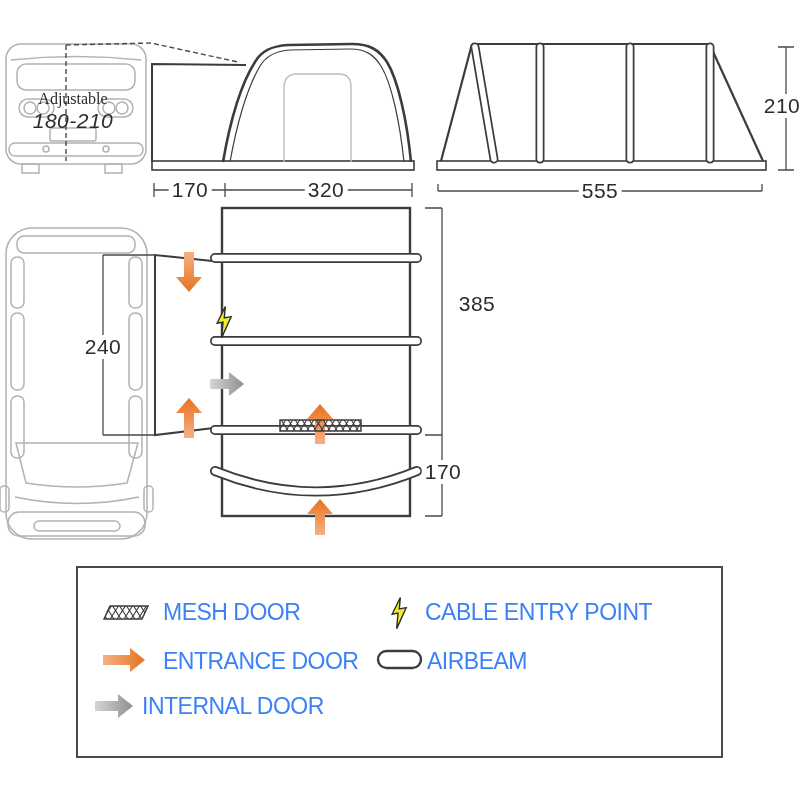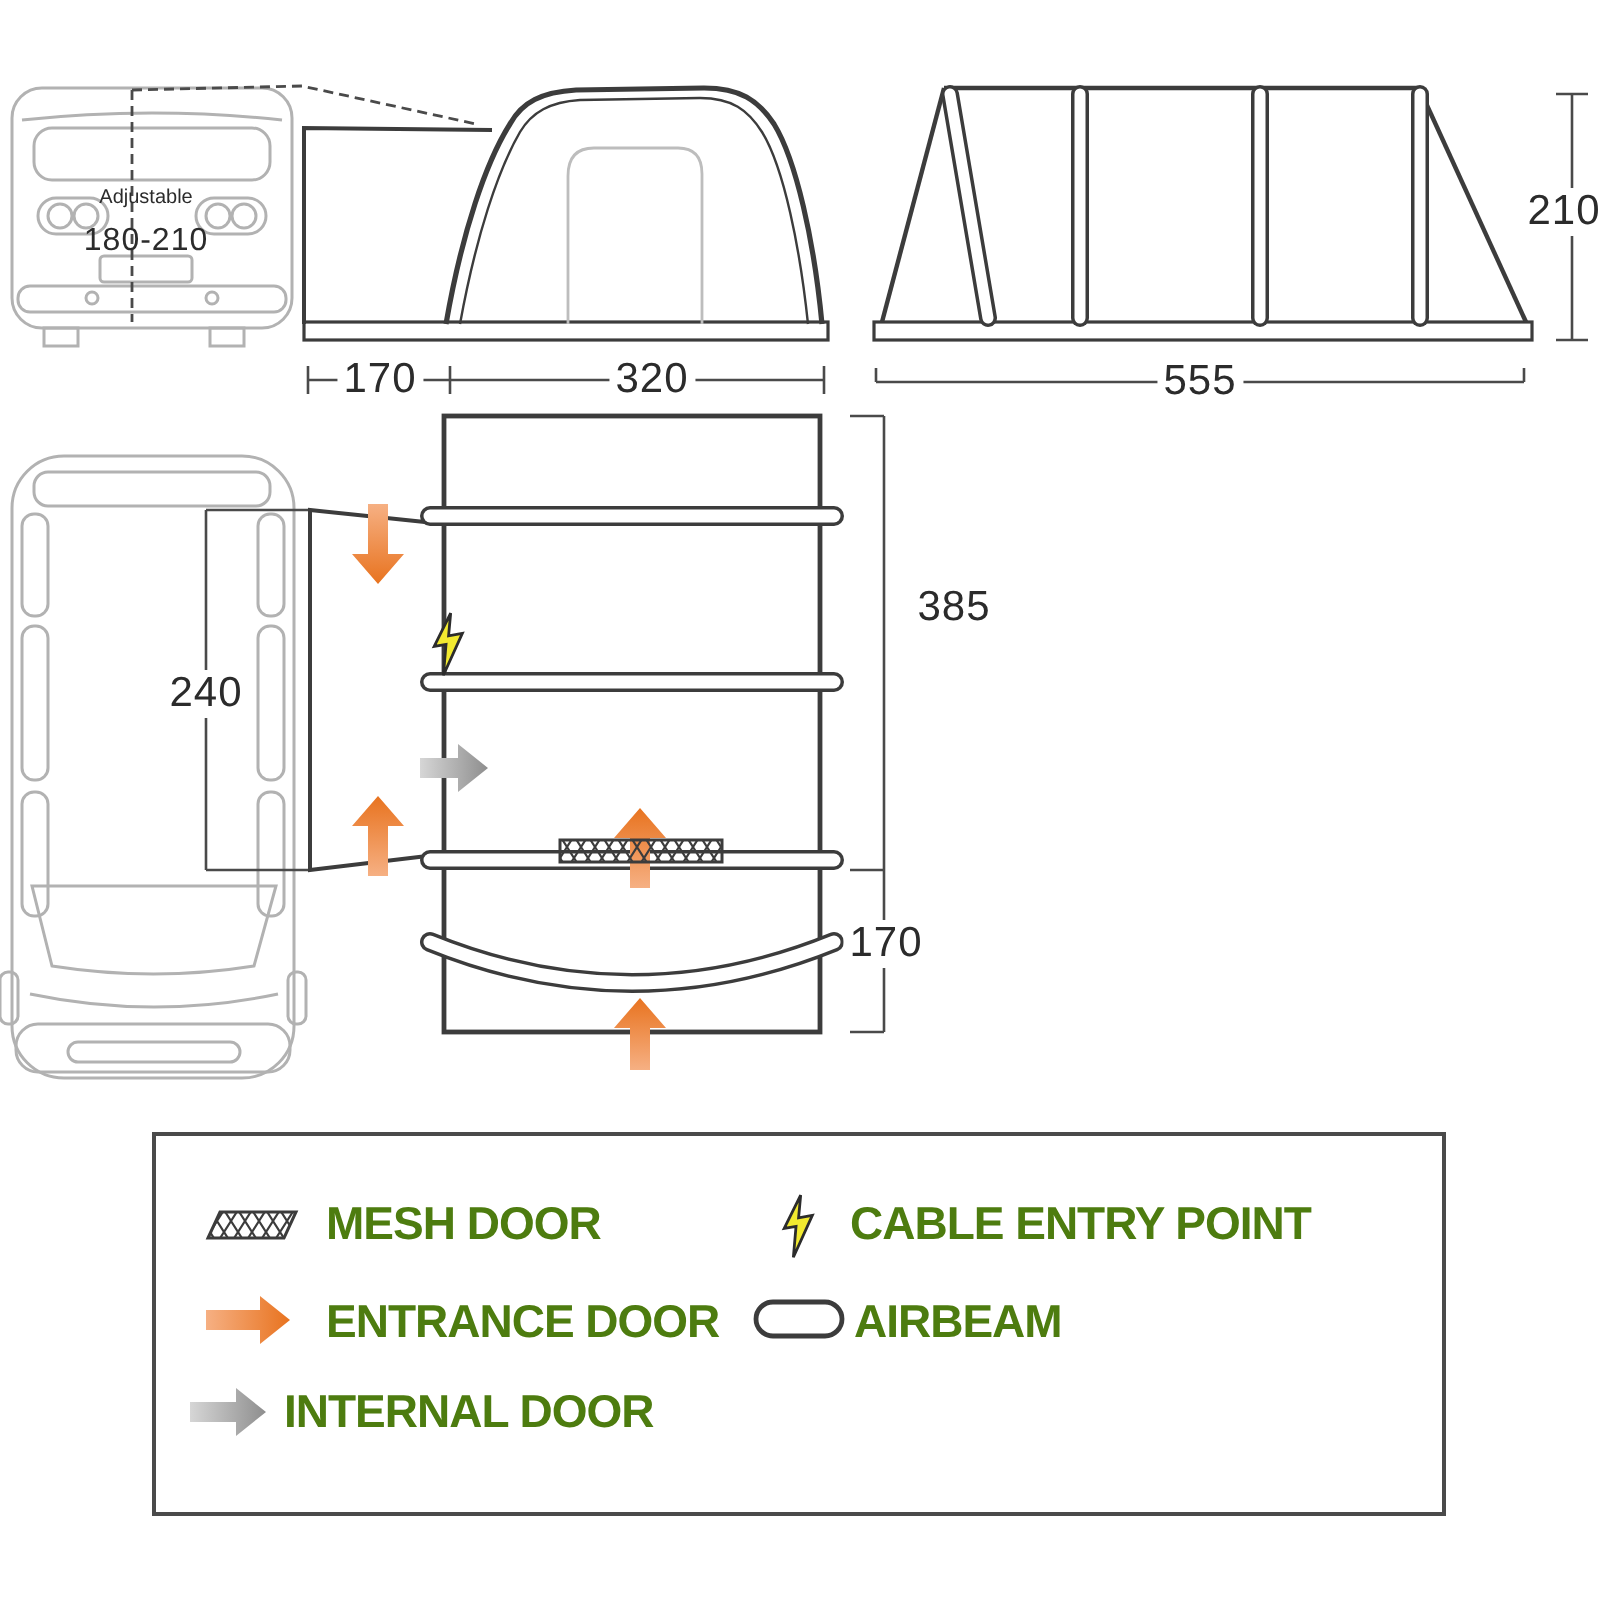--- a/index.html
+++ b/index.html
@@ -2,23 +2,23 @@
 <html><head>
 <meta charset="utf-8">
 <style>
   html,body{margin:0;padding:0;background:#ffffff;}
   .stage{position:relative;width:800px;height:800px;background:#fff;overflow:hidden;
          font-family:"Liberation Sans", sans-serif;}
   .stage svg{position:absolute;left:0;top:0;}
   .t{position:absolute;white-space:nowrap;color:#2b2b2b;}
   .dim{font-size:21px;letter-spacing:.5px;background:#fff;padding:0 3px;
        transform:translate(-50%,-50%);}
-  .van-sub{font-size:10px;transform:translate(-50%,-50%);}
-  .van-big{font-size:16px;transform:translate(-50%,-50%);letter-spacing:.5px;}
-  .leg{font-size:23px;letter-spacing:-0.5px;color:#4d7c0f;transform:translateY(-50%);font-weight:bold;}
+  .van-sub{font-size:16px;transform:translate(-50%,-50%);font-family:Liberation Serif, serif;}
+  .van-big{font-size:21px;transform:translate(-50%,-50%);letter-spacing:.5px;font-style:italic;}
+  .leg{font-size:23px;letter-spacing:-0.5px;color:#3b82f6;transform:translateY(-50%);}
   .note{font-size:17px;letter-spacing:-0.5px;color:#1e1e1e;transform:translate(-50%,-50%);}
 </style>
 </head>
 <body>
 
 <div class="stage">
 
 <svg width="800" height="800" viewBox="0 0 800 800">
   <defs>
     <pattern id="mesh" width="7" height="11" patternUnits="userSpaceOnUse">

